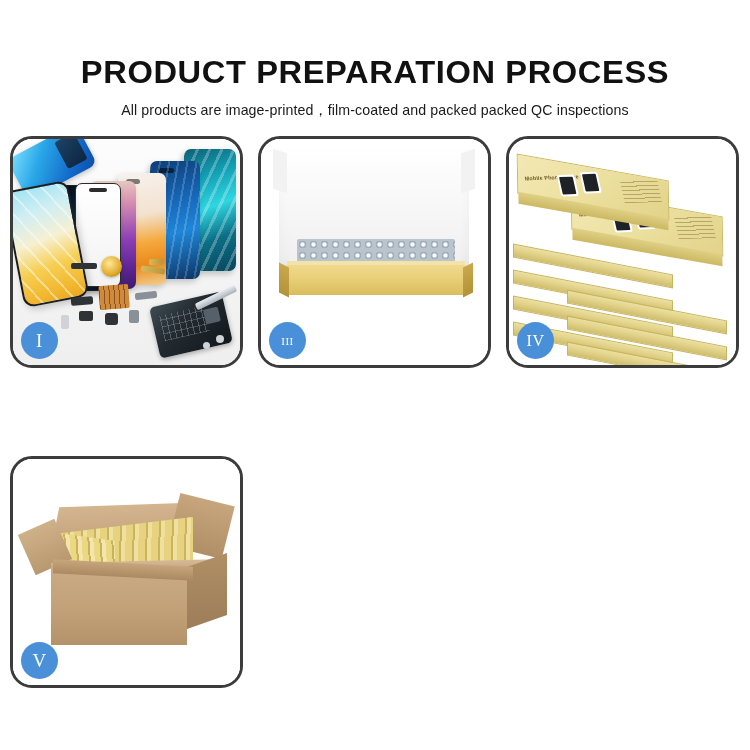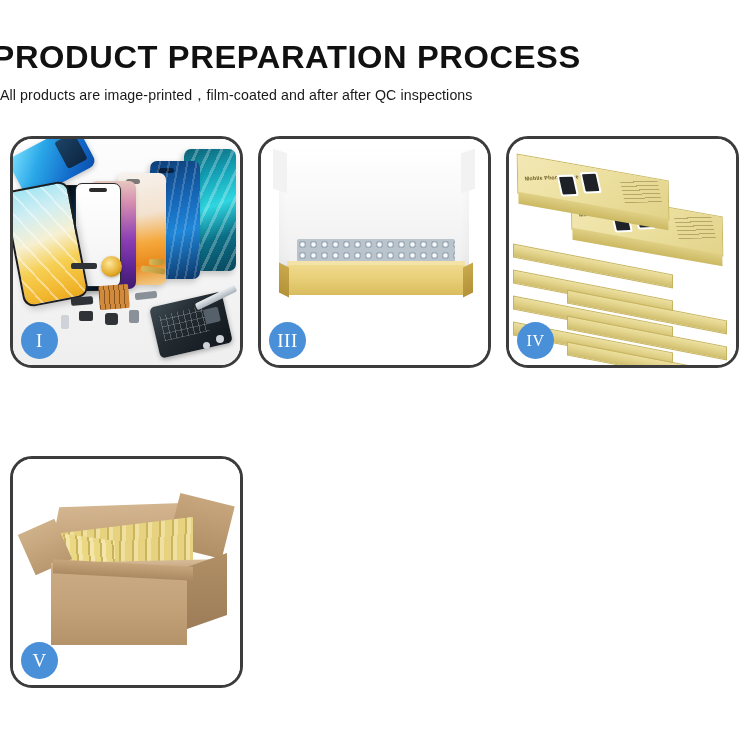--- a/index.html
+++ b/index.html
@@ -7,21 +7,21 @@
   html, body {
     width: 750px; height: 750px;
     background: #ffffff;
     font-family: "Liberation Sans", sans-serif;
     overflow: hidden;
   }
 
   .page { position: relative; width: 750px; height: 750px; background: #fff; }
 
   
-  .header { padding-top: 41px; text-align: left; }
+  .header { padding-top: 56px; text-align: center; }
 
   .title {
     font-size: 32px;
     font-weight: 700;
     letter-spacing: 0.6px;
     color: #111111;
     line-height: 1.05;
     font-family: "Liberation Sans", sans-serif;
     transform: scaleX(1.02);
   }
@@ -70,21 +70,21 @@
     border-radius: 50%;
     background: #4a90d9;
     color: #ffffff;
     display: flex; align-items: center; justify-content: center;
     font-family: "Liberation Serif", serif;
     font-size: 19px;
     letter-spacing: 0.5px;
     z-index: 30;
   }
   .badge.small { font-size: 16px; }
-  .badge.xsmall { font-size: 19px; }
+  .badge.xsmall { font-size: 11px; }
 
   
   .p1-bg { position:absolute; inset:0; background: linear-gradient(180deg,#fdfdfd 0%, #f4f4f4 55%, #efefef 100%); }
 
   .ph { position: absolute; border-radius: 7px; }
 
   
   .ph-blue {
     left: 2px; top: 40px; width: 78px; height: 46px;
     border-radius: 8px;
@@ -437,21 +437,21 @@
     background: rgba(150,120,85,.38);
   }
 </style>
 </head>
 <body>
 
 <div class="page">
 
   <div class="header">
     <div class="title">PRODUCT PREPARATION PROCESS</div>
-    <div class="subtitle">All products are image-printed，film-coated and after after QC inspections</div>
+    <div class="subtitle">All products are image-printed，film-coated and packed packed QC inspections</div>
   </div>
 
   <div class="grid">
 
     <div class="panel">
       <div class="panel-inner">
         <div class="p1-bg"></div>
 
         <div class="ph ph-teal"></div>
         <div class="ph ph-navy"></div>

